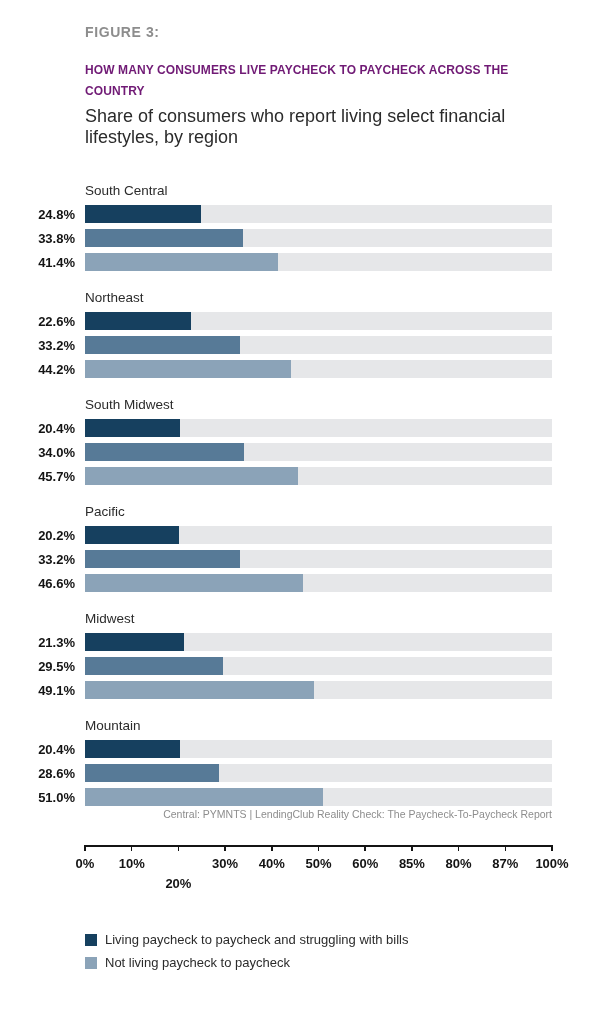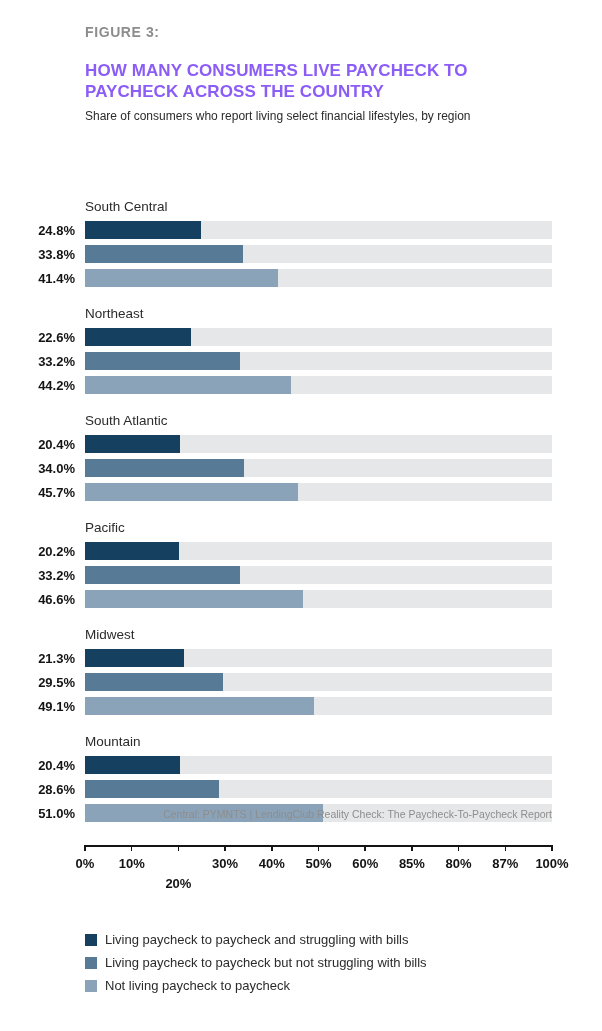--- a/index.html
+++ b/index.html
@@ -32,44 +32,43 @@
     width: 480px;
   }
   .figure-label {
     font-size: 14px;
     font-weight: bold;
     letter-spacing: 0.6px;
     color: #8d8d8d;
     margin: 0 0 20px 0;
   }
   .title {
-    font-size: 17px;
+    font-size: 12px;
     font-weight: bold;
     line-height: 21px;
     letter-spacing: 0.1px;
-    color: #8b5cf6;
+    color: #701a75;
     margin: 0 0 4px 0;
     max-width: 430px;
   }
   .subtitle {
-    font-size: 12px;
+    font-size: 18px;
     font-weight: normal;
     line-height: 21px;
     color: #2b2b2b;
     margin: 0;
     max-width: 470px;
   }
 
   
   .plot {
     position: absolute;
     left: 0;
     top: 183px;
     width: 552px;
-    margin-top: 16px;
   }
   .group {
     position: relative;
     height: 107px;
   }
   .group-label {
     position: absolute;
     left: 85px;
     top: 0;
     font-size: 13.5px;
@@ -234,21 +233,21 @@
           </div>
           <div class="row">
             <div class="value">44.2%</div>
             <div class="track">
               <div class="bar s2" style="width: 206.414px;"></div>
             </div>
           </div>
         </div>
       </div>
       <div class="group">
-        <div class="group-label">South Atlantic</div>
+        <div class="group-label">South Midwest</div>
         <div class="rows">
           <div class="row">
             <div class="value">20.4%</div>
             <div class="track">
               <div class="bar s0" style="width: 95.268px;"></div>
             </div>
           </div>
           <div class="row">
             <div class="value">34.0%</div>
             <div class="track">
@@ -361,22 +360,18 @@
       <div class="tick" style="left: 466.25px;"></div>
       <div class="tick-label" style="left: 467px;">100%</div>
     </div>
 
   <div class="legend">
       <div class="legend-item">
         <span class="swatch" style="background: rgb(22, 64, 95);"></span>
         <span class="legend-text">Living paycheck to paycheck and struggling with bills</span>
       </div>
       <div class="legend-item">
-        <span class="swatch" style="background: rgb(87, 122, 151);"></span>
-        <span class="legend-text">Living paycheck to paycheck but not struggling with bills</span>
-      </div>
-      <div class="legend-item">
         <span class="swatch" style="background: rgb(139, 163, 184);"></span>
         <span class="legend-text">Not living paycheck to paycheck</span>
       </div>
     </div>
 
 </div>
 
 </body></html>

